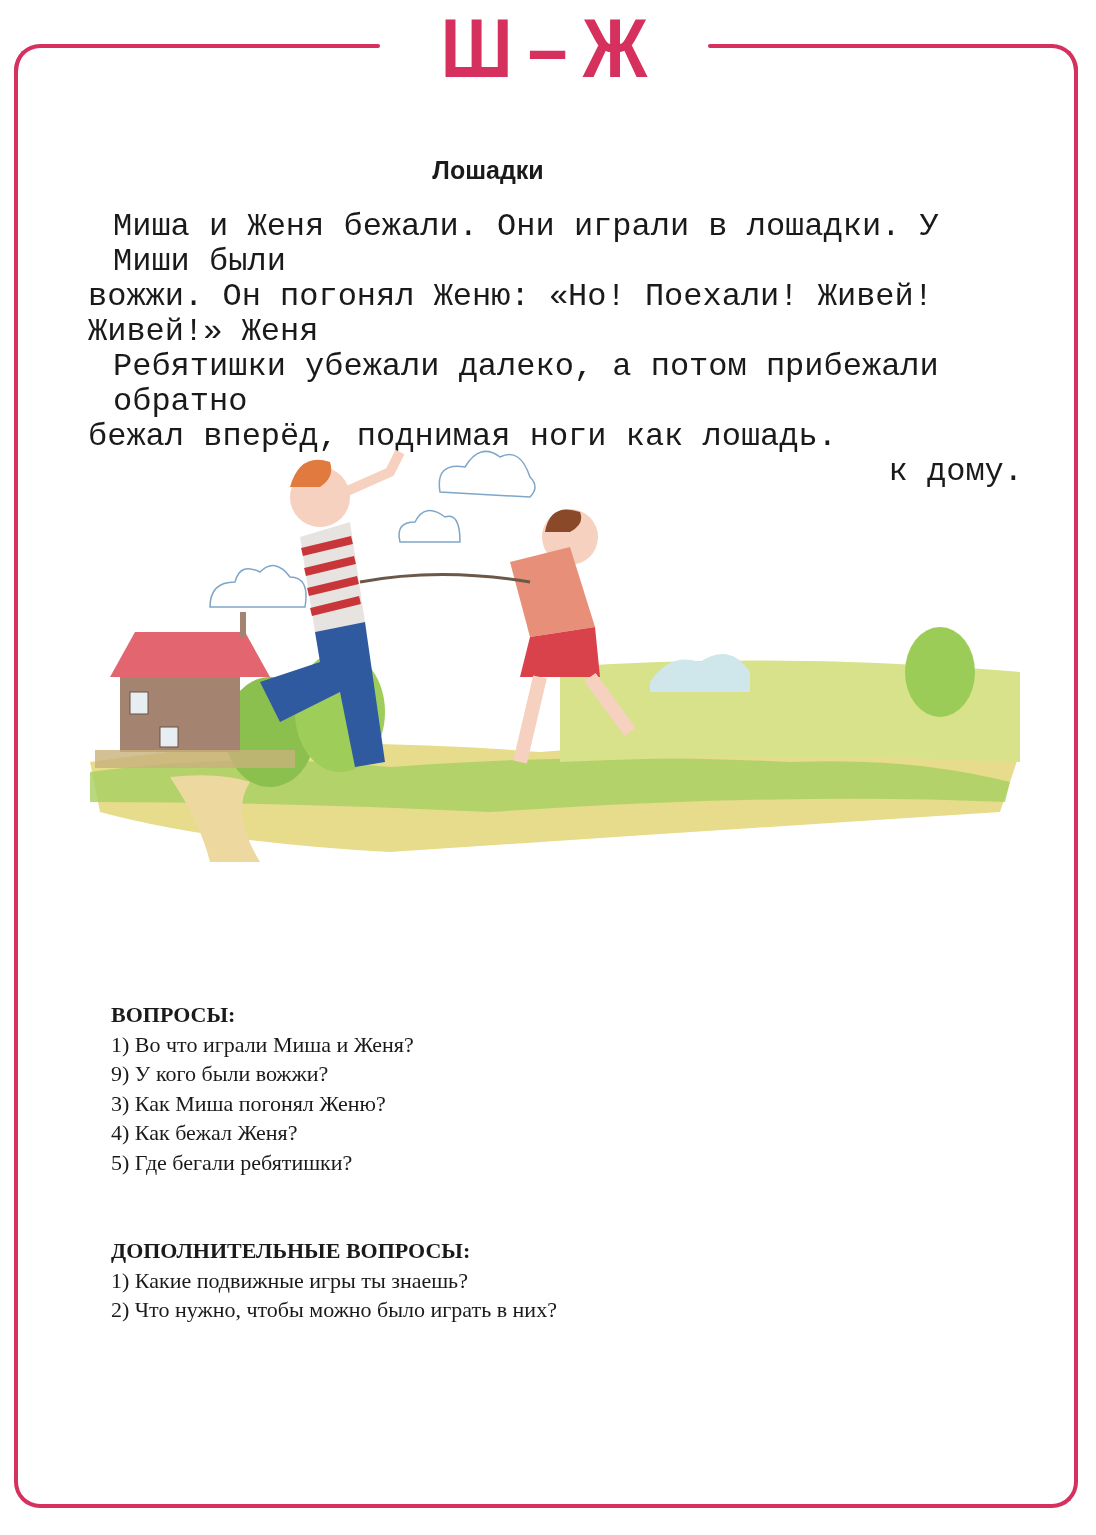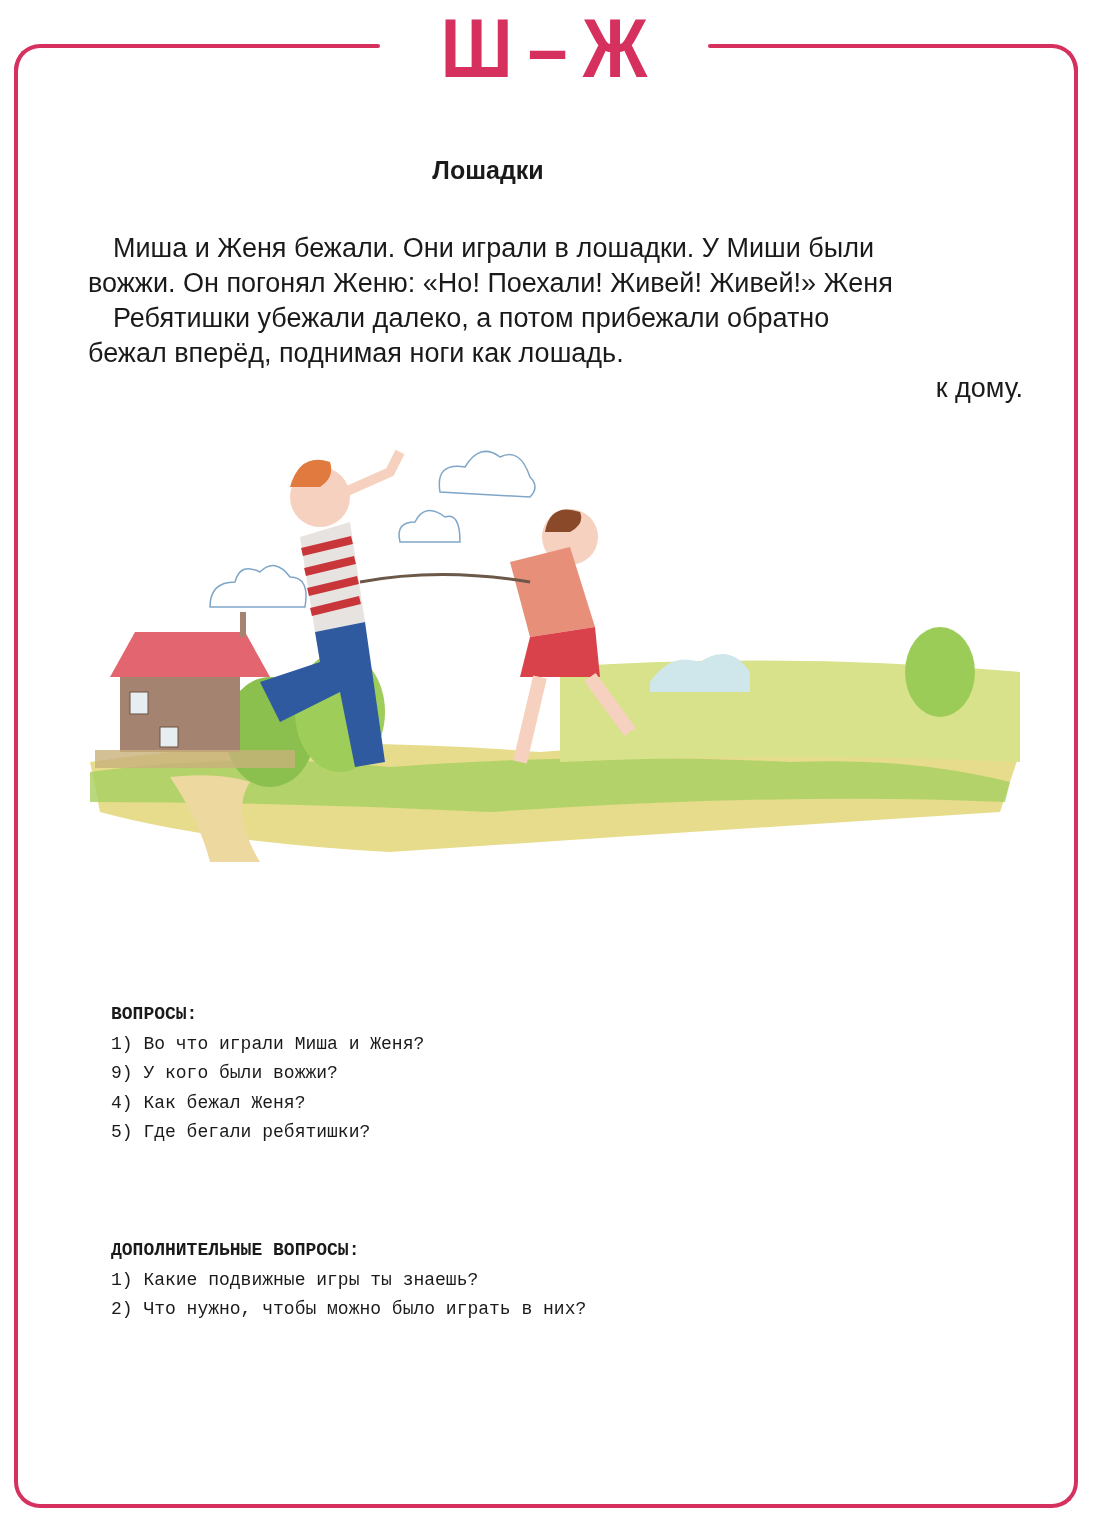--- a/index.html
+++ b/index.html
@@ -6,24 +6,24 @@
   body { width:1096px; height:1535px; position:relative; overflow:hidden; font-family:"Liberation Sans", sans-serif; color:#1a1a1a; }
   .frame { position:absolute; left:14px; top:46px; width:1064px; height:1462px; border:4px solid #d6305f; border-top:none; border-radius:26px; box-sizing:border-box; }
   .topline { position:absolute; top:44px; height:4px; background:#d6305f; border-radius:2px; }
   .topline.left { left:40px; width:340px; }
   .topline.right { left:708px; width:346px; }
   .corner { position:absolute; top:44px; width:30px; height:30px; border-top:4px solid #d6305f; box-sizing:border-box; }
   .corner.l { left:14px; border-left:4px solid #d6305f; border-top-left-radius:26px; }
   .corner.r { left:1048px; border-right:4px solid #d6305f; border-top-right-radius:26px; }
   .letters { position:absolute; left:388px; top:8px; width:312px; height:80px; display:flex; align-items:center; justify-content:center; gap:18px; color:#d6305f; font-family:"Liberation Sans", sans-serif; font-weight:bold; font-size:84px; letter-spacing:0; transform:scaleX(0.85); }
   .title { position:absolute; left:0; width:976px; top:156px; text-align:center; font-weight:bold; font-size:25px; }
-  .story { position:absolute; left:113px; top:231px; width:910px; font-size:27px; line-height:35px; }
+  .story { position:absolute; left:113px; top:209px; width:910px; font-size:32px; line-height:35px;font-family:Liberation Mono, monospace; }
   .story p { margin:0; text-indent:0; }
   .illus { position:absolute; left:90px; top:432px; width:930px; height:440px; }
-  .q { position:absolute; left:111px; font-family:Liberation Mono, monospace; font-size:18px; line-height:29.5px; }
+  .q { position:absolute; left:111px; font-family:Liberation Serif, serif; font-size:22px; line-height:29.5px; }
   .q .h { font-weight:bold; }
   .q div { white-space:nowrap; }
 </style>
 </head>
 <body>
 
 <div class="frame"></div>
 <div class="corner l"></div>
 <div class="corner r"></div>
 <div class="topline left"></div>
@@ -85,20 +85,21 @@
   <path d="M440 205 L505 195 L510 245 L430 245 Z" fill="#d9424a"></path>
   <path d="M450 245 L430 330 M500 245 L540 300" stroke="#f6d1c0" stroke-width="14" fill="none"></path>
 
   <path d="M270 150 Q350 135 440 150" stroke="#6b5848" stroke-width="3" fill="none"></path>
 </svg>
 
 <div class="q" style="top:1000px;">
   <div class="h">ВОПРОСЫ:</div>
   <div>1) Во что играли Миша и Женя?</div>
   <div>9) У кого были вожжи?</div>
+  <div>3) Как Миша погонял Женю?</div>
   <div>4) Как бежал Женя?</div>
   <div>5) Где бегали ребятишки?</div>
 </div>
 
 <div class="q" style="top:1236px;">
   <div class="h">ДОПОЛНИТЕЛЬНЫЕ ВОПРОСЫ:</div>
   <div>1) Какие подвижные игры ты знаешь?</div>
   <div>2) Что нужно, чтобы можно было играть в них?</div>
 </div>
 

